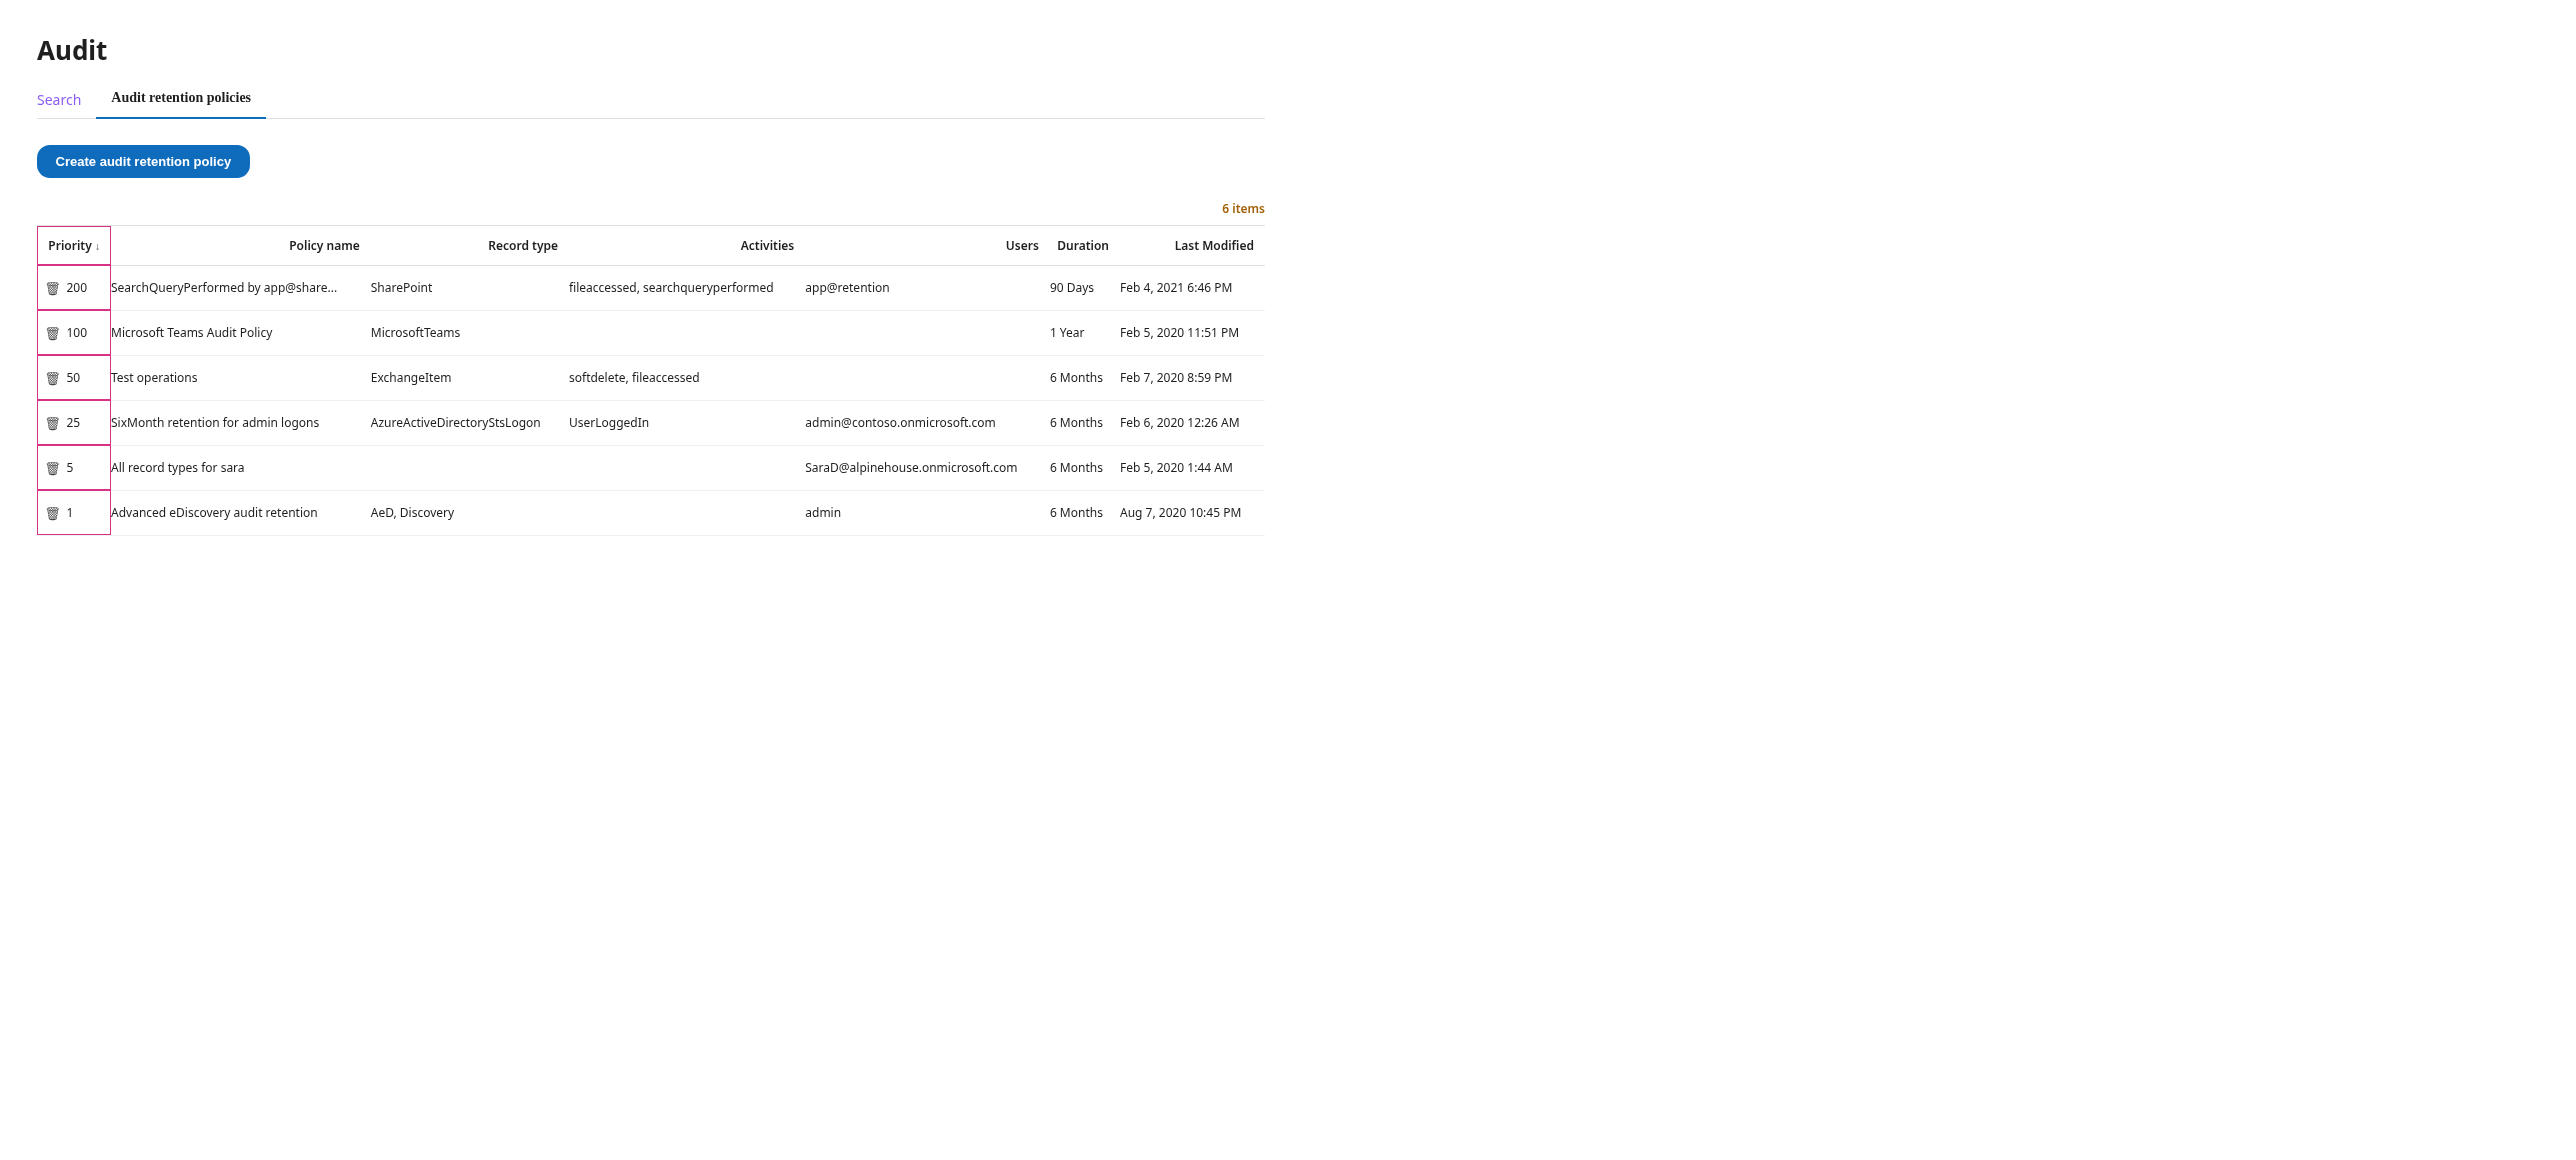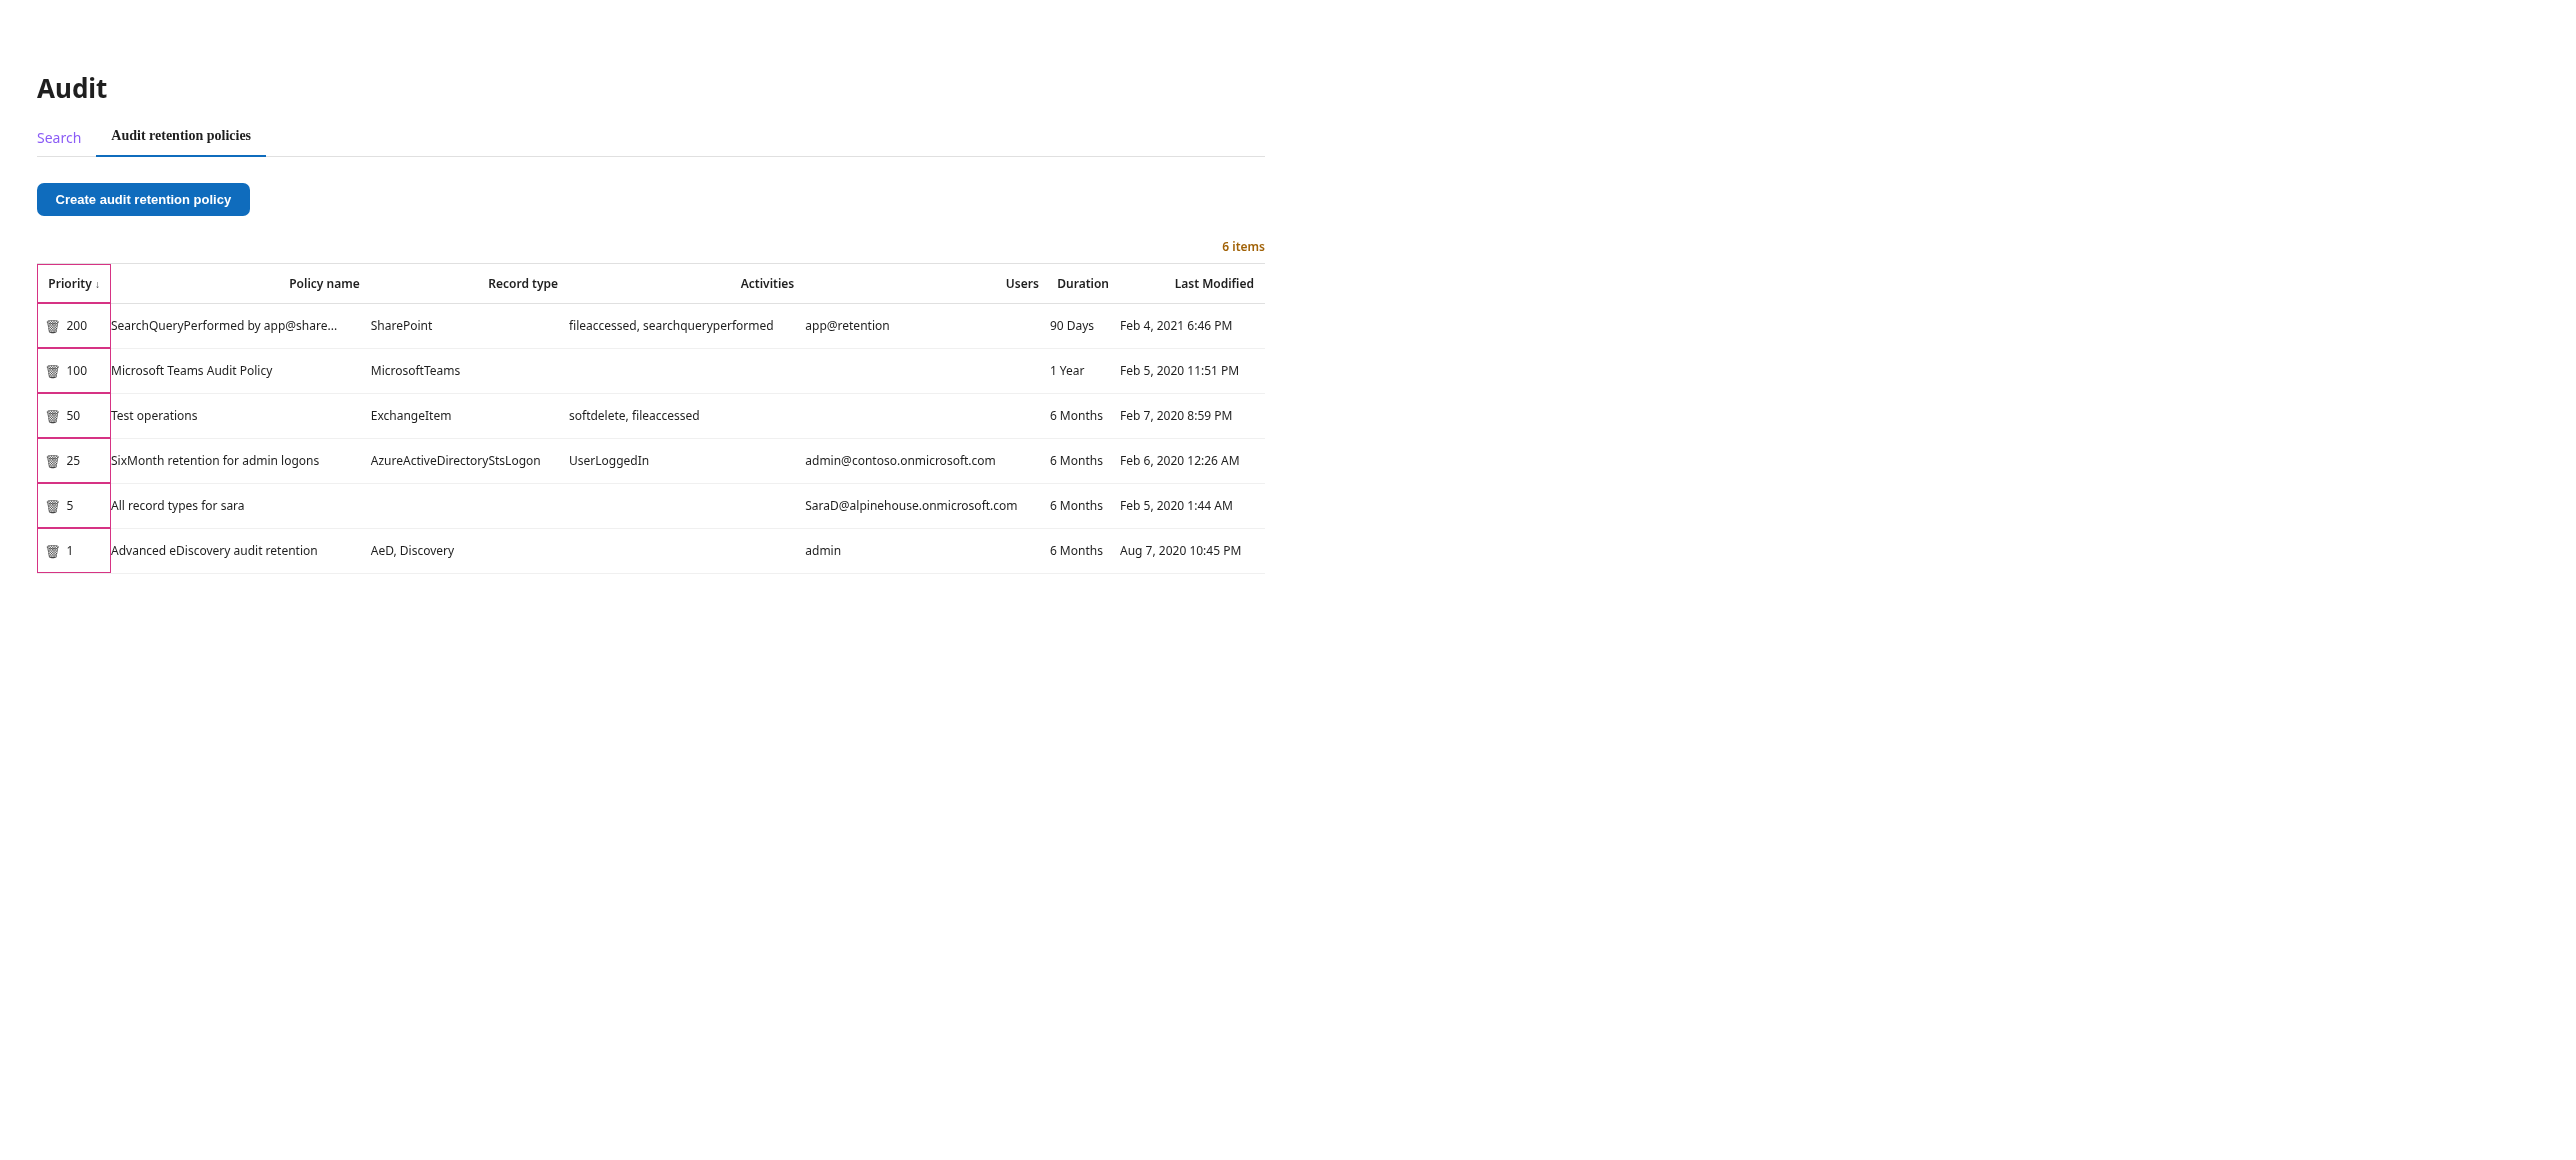--- a/index.html
+++ b/index.html
@@ -3,23 +3,22 @@
   <meta charset="utf-8">
   <style>
     * { box-sizing: border-box; margin: 0; padding: 0; }
     body {
       font-family: 'Segoe UI', system-ui, -apple-system, sans-serif;
       background: #fff;
       color: #1f1f1f;
       font-size: 13px;
     }
     .page {
-      padding: 24px 37px;
+      padding: 32px 37px;
       max-width: 1302px;
-      margin-top: 46px;
     }
     .page-title {
       font-size: 26px;
       font-weight: 700;
       margin-bottom: 15px;
       color: #1f1f1f;
     }
     .tabs {
       display: flex;
       gap: 0;
@@ -45,21 +44,21 @@
       font-family: Liberation Serif, serif;
     }
     .create-btn {
       background: #0f6cbd;
       color: #fff;
       border: none;
       padding: 9.3px 18.6px;
       font-size: 13px;
       font-weight: 600;
       cursor: pointer;
-      border-radius: 7px;
+      border-radius: 13px;
       margin-bottom: 22px;
     }
     .items-count {
       text-align: right;
       font-size: 12px;
       font-weight: 600;
       color: #a16207;
       margin-bottom: 7.4px;
     }
     .table-container {

